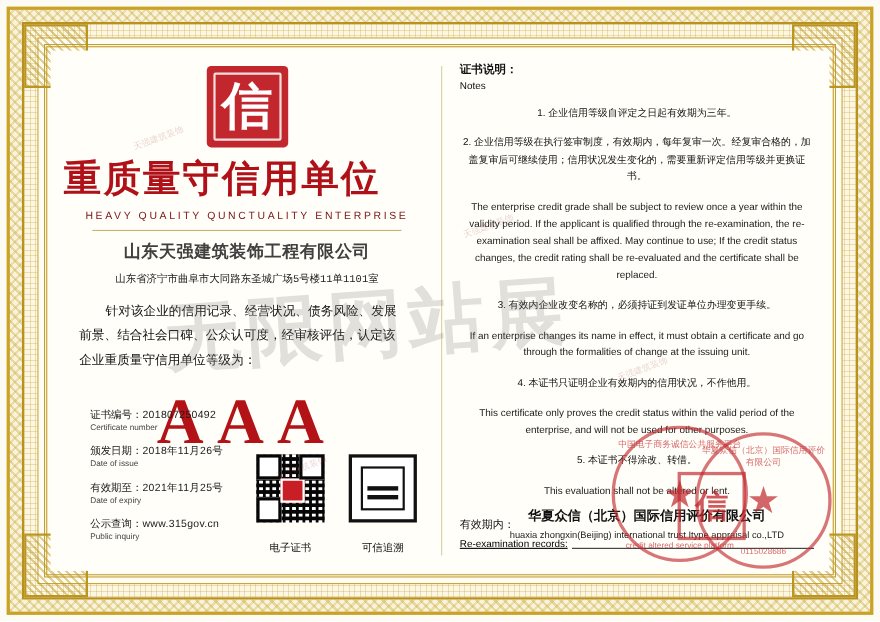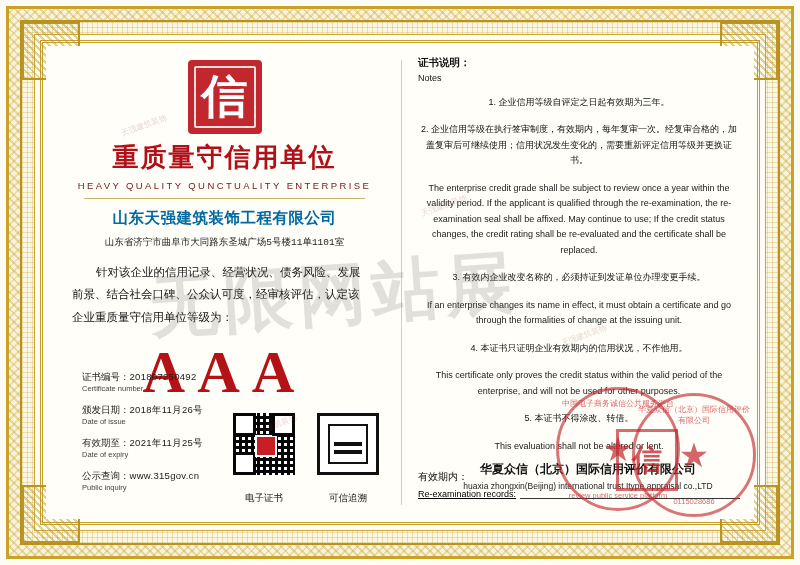--- a/index.html
+++ b/index.html
@@ -75,31 +75,31 @@
   }
   .seal-logo .glyph{
     color:#fff;font-size:46px;line-height:1;font-weight:bold;
     font-family:"Liberation Serif", serif;
   }
   .seal-logo:after{
     content:"";position:absolute;inset:6px;border:2px solid rgba(255,255,255,.85);border-radius:2px;
   }
 
   .title-cn{
-    text-align:center;color:#b01118;font-size:26px;font-weight:bold;letter-spacing:2px;
+    text-align:left;color:#b01118;font-size:34px;font-weight:bold;letter-spacing:2px;
     font-family:"Liberation Serif", serif;margin-top:2px;
   }
   .title-en{
     text-align:center;color:#7a1418;font-size:9.5px;letter-spacing:2.4px;margin-top:5px;
   }
   .rule{
     height:1px;background:#c9b46a;margin:7px 26px 9px 26px;
   }
   .company{
-    text-align:center;color:#0369a1;font-size:15.5px;font-weight:bold;letter-spacing:.5px;
+    text-align:center;color:#404040;font-size:15.5px;font-weight:bold;letter-spacing:.5px;
     font-family:"Liberation Serif", serif;
   }
   .address{
     text-align:center;color:#222;font-size:9.5px;margin-top:7px;font-family:Liberation Mono, monospace;
   }
   .body-cn{
     margin:12px 14px 0 14px;color:#111;font-size:11.5px;line-height:1.95;text-align:justify;
   }
   .body-cn .indent{text-indent:24px;display:block;}
   .grade{
@@ -309,21 +309,21 @@
       <div class="issuer">
         <div class="issuer-cn">华夏众信（北京）国际信用评价有限公司</div>
         <div class="issuer-en">huaxia zhongxin(Beijing) international trust Itype appraisal co.,LTD</div>
       </div>
     </div>
   </div>
 
   <div class="stamp stamp1">
     <div class="stamp-top">中国电子商务诚信公共服务平台</div>
     <div class="star">★</div>
-    <div class="stamp-bottom">review public service platform</div>
+    <div class="stamp-bottom">credit altered service platform</div>
   </div>
 
   <div class="stamp stamp2">
     <div class="stamp-top">华夏众信（北京）国际信用评价有限公司</div>
     <div class="star">★</div>
     <div class="stamp-bottom">0115028686</div>
   </div>
 
   <div class="square-stamp">信</div>
 

